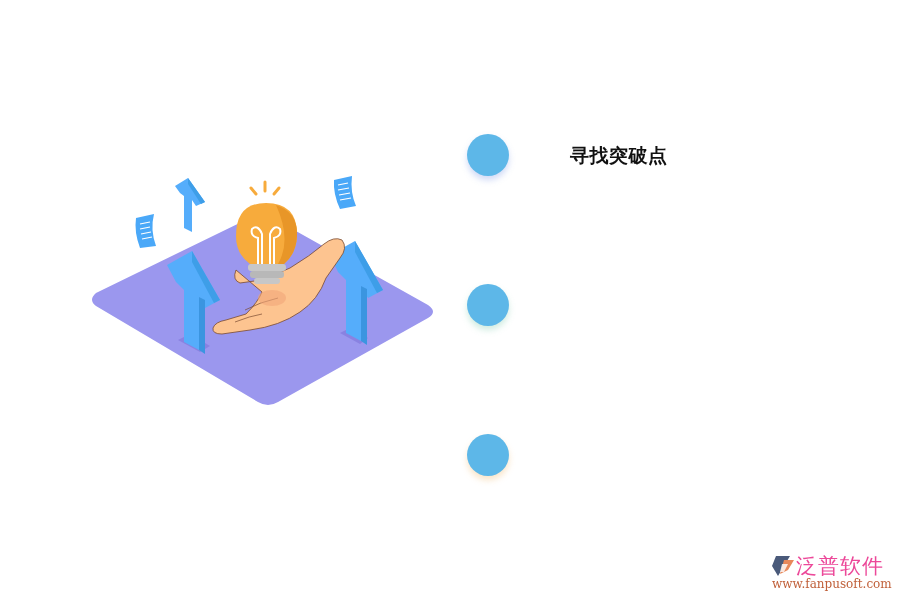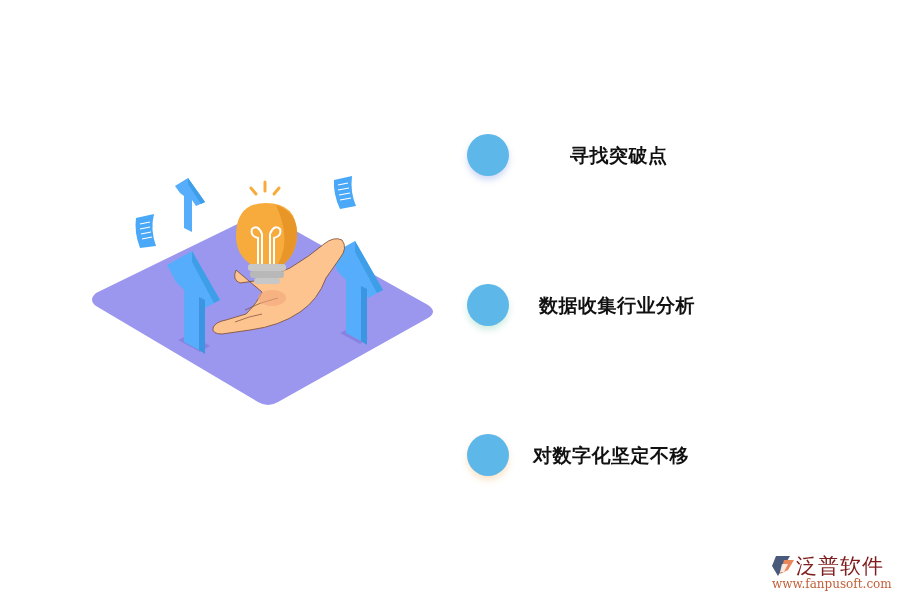--- a/index.html
+++ b/index.html
@@ -15,21 +15,21 @@
     }
     .dot.s1 { box-shadow: 0 4px 6px rgba(120,150,230,0.35); }
     .dot.s2 { box-shadow: 0 4px 6px rgba(120,200,170,0.35); }
     .dot.s3 { box-shadow: 0 4px 6px rgba(240,190,120,0.40); }
     .label {
       position: absolute; top: 9px; font-size: 19px; font-weight: bold; color: #111111;
       white-space: nowrap; letter-spacing: 0.5px;
     }
     .brand { position: absolute; left: 768px; top: 552px; width: 128px; height: 40px; }
     .brand-name {
-      position: absolute; left: 28px; top: 0px; font-size: 21px; color: #7f1d1d; letter-spacing: 1px;
+      position: absolute; left: 28px; top: 0px; font-size: 21px; color: #ec4899; letter-spacing: 1px;
       white-space: nowrap;
     }
     .brand-url {
       position: absolute; left: 4px; top: 25px; font-family: "DejaVu Serif", "Liberation Serif", serif;
       font-size: 12px; color: #c0603a; white-space: nowrap;
     }
     .brand-logo { position: absolute; left: 2px; top: 2px; }
   </style>
 </head>
 <body>
@@ -97,26 +97,24 @@
   </g>
 </svg>
 
 <div class="item" style="top:134px;font-family:Liberation Mono, monospace;">
   <div class="dot s1"></div>
   <div class="label" style="left:103px;">寻找突破点</div>
 </div>
 
 <div class="item" style="top:284px;">
   <div class="dot s2"></div>
-  <div class="label" style="left:72px;">数据收集行业分析</div>
 </div>
 
 <div class="item" style="top:434px;">
   <div class="dot s3"></div>
-  <div class="label" style="left:66px;">对数字化坚定不移</div>
 </div>
 
 <div class="brand">
   <svg class="brand-logo" width="26" height="24" viewBox="0 0 26 24">
     <polygon points="6,2 20,2 14,12 8,22 2,12" fill="#4a5a7a"></polygon>
     <polygon points="14,6 24,6 18,16 10,20" fill="#e8885a"></polygon>
     <polygon points="12,10 18,10 14,18 10,18" fill="#ffffff" opacity="0.8"></polygon>
   </svg>
   <div class="brand-name">泛普软件</div>
   <div class="brand-url">www.fanpusoft.com</div>

